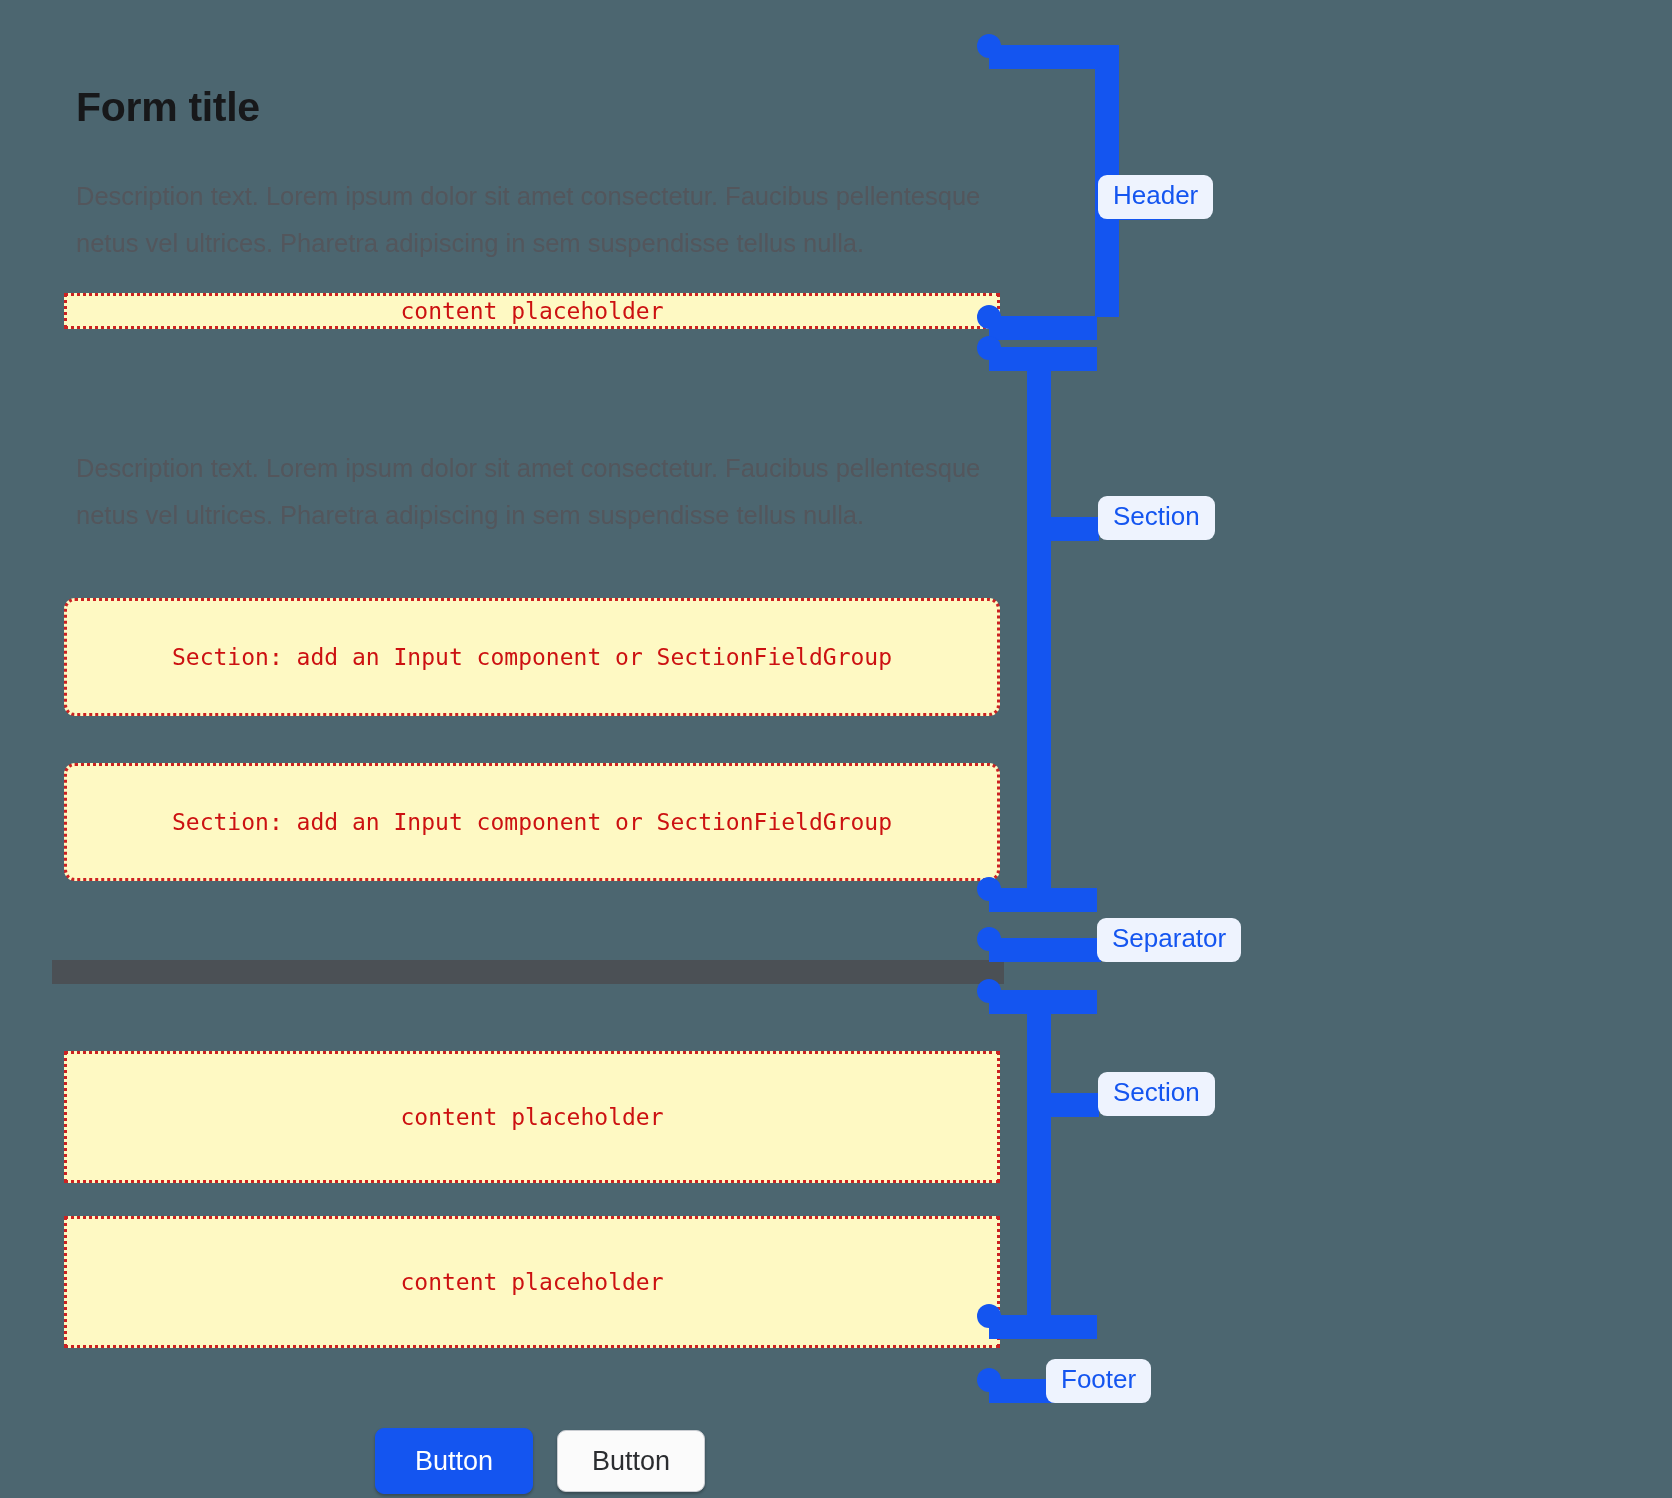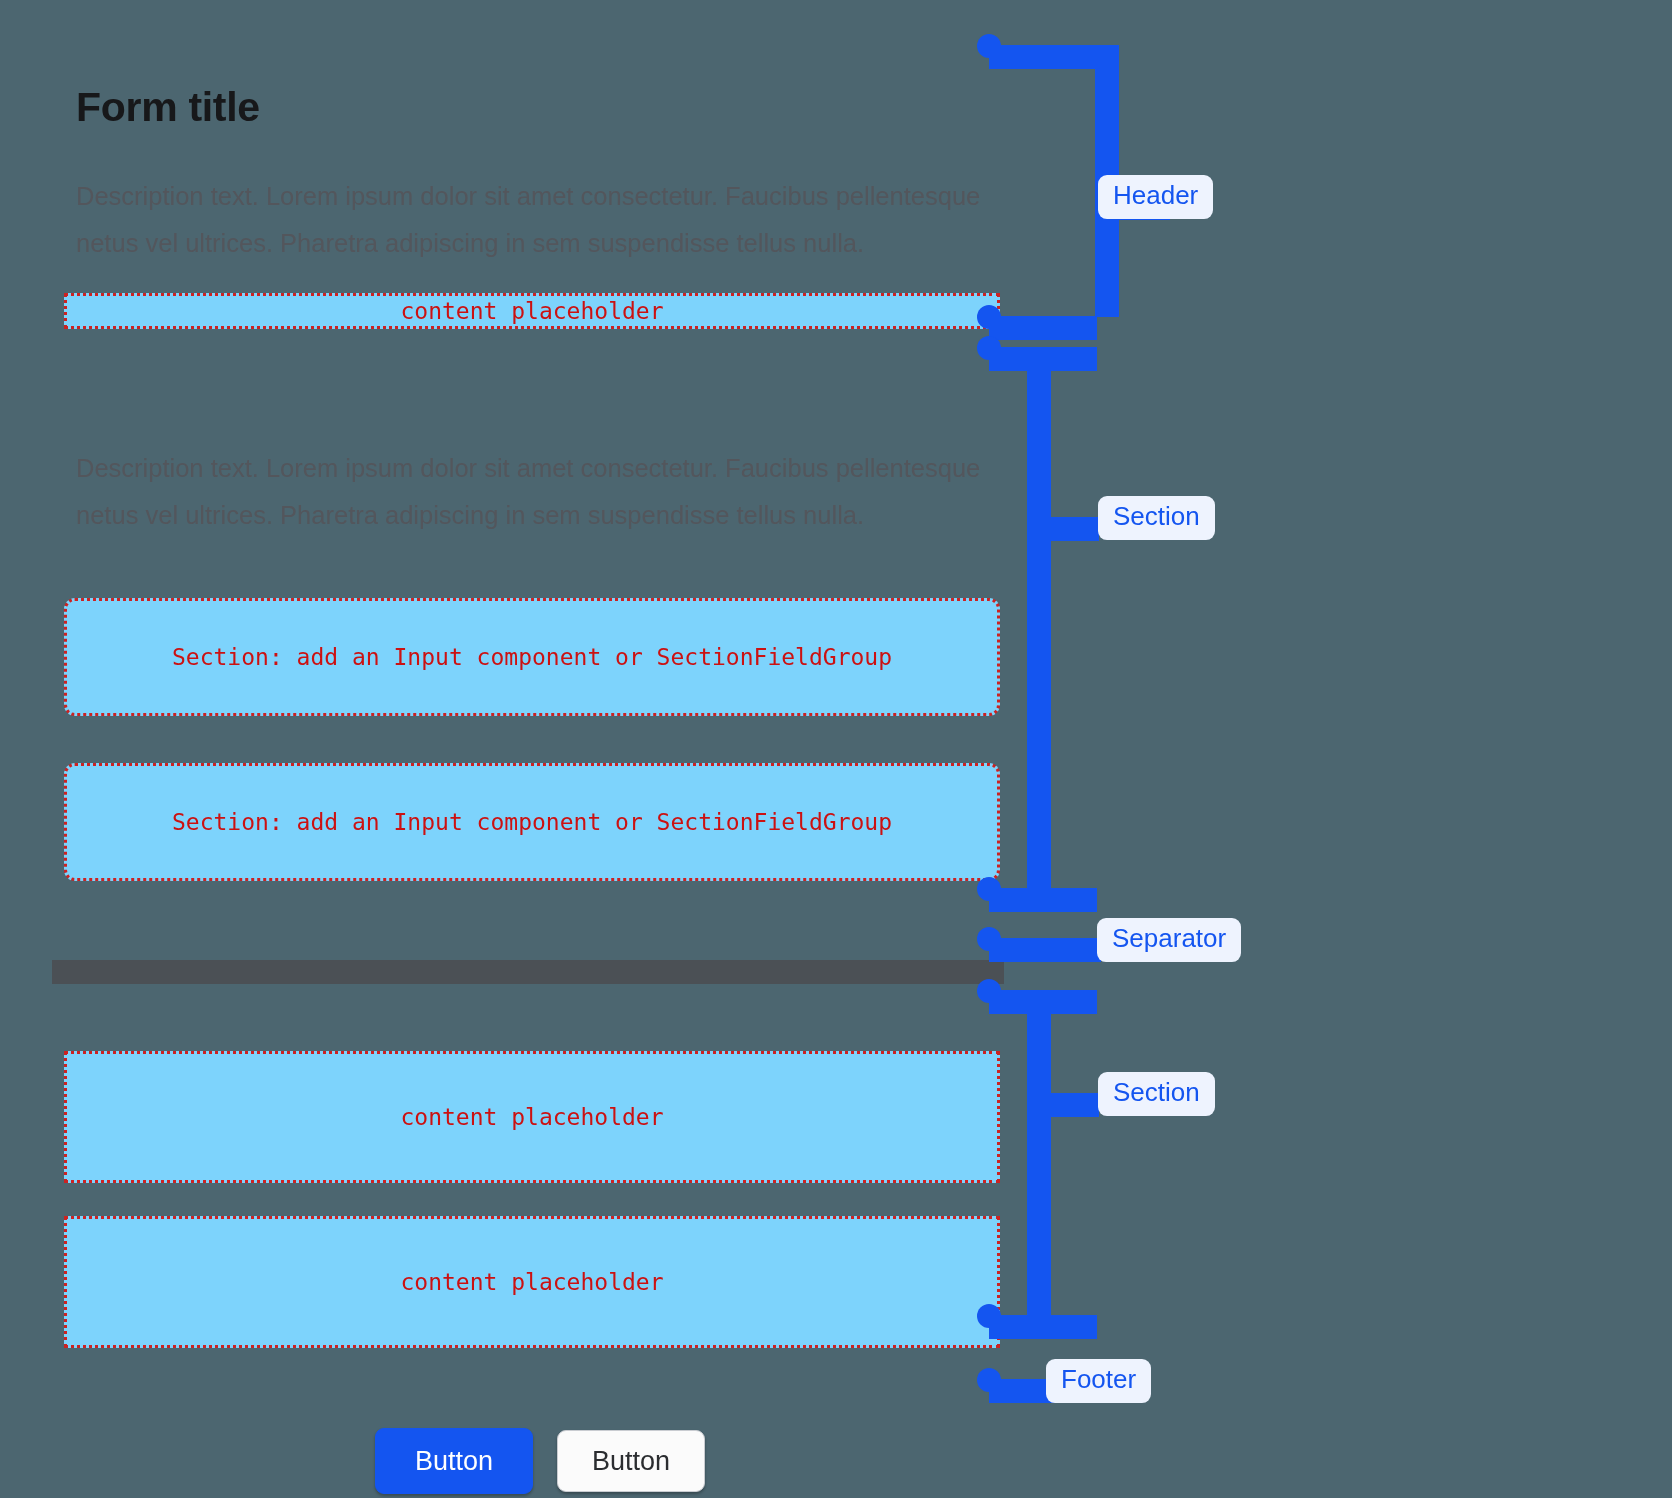--- a/index.html
+++ b/index.html
@@ -48,21 +48,21 @@
   .desc {
     font-size: 25.5px;
     line-height: 47px;
     color: #53565c;
     max-width: 950px;
     font-weight: 400;
   }
 
   
   .ph {
-    background: #7dd3fc;
+    background: #fef9c3;
     border: 3px dotted #cc2222;
     color: #cc1111;
     font-family: "DejaVu Sans Mono", "Liberation Mono", monospace;
     font-size: 23px;
     display: flex;
     align-items: center;
     justify-content: center;
     width: 936px;
   }
   .ph-slim   { height: 36px; }

